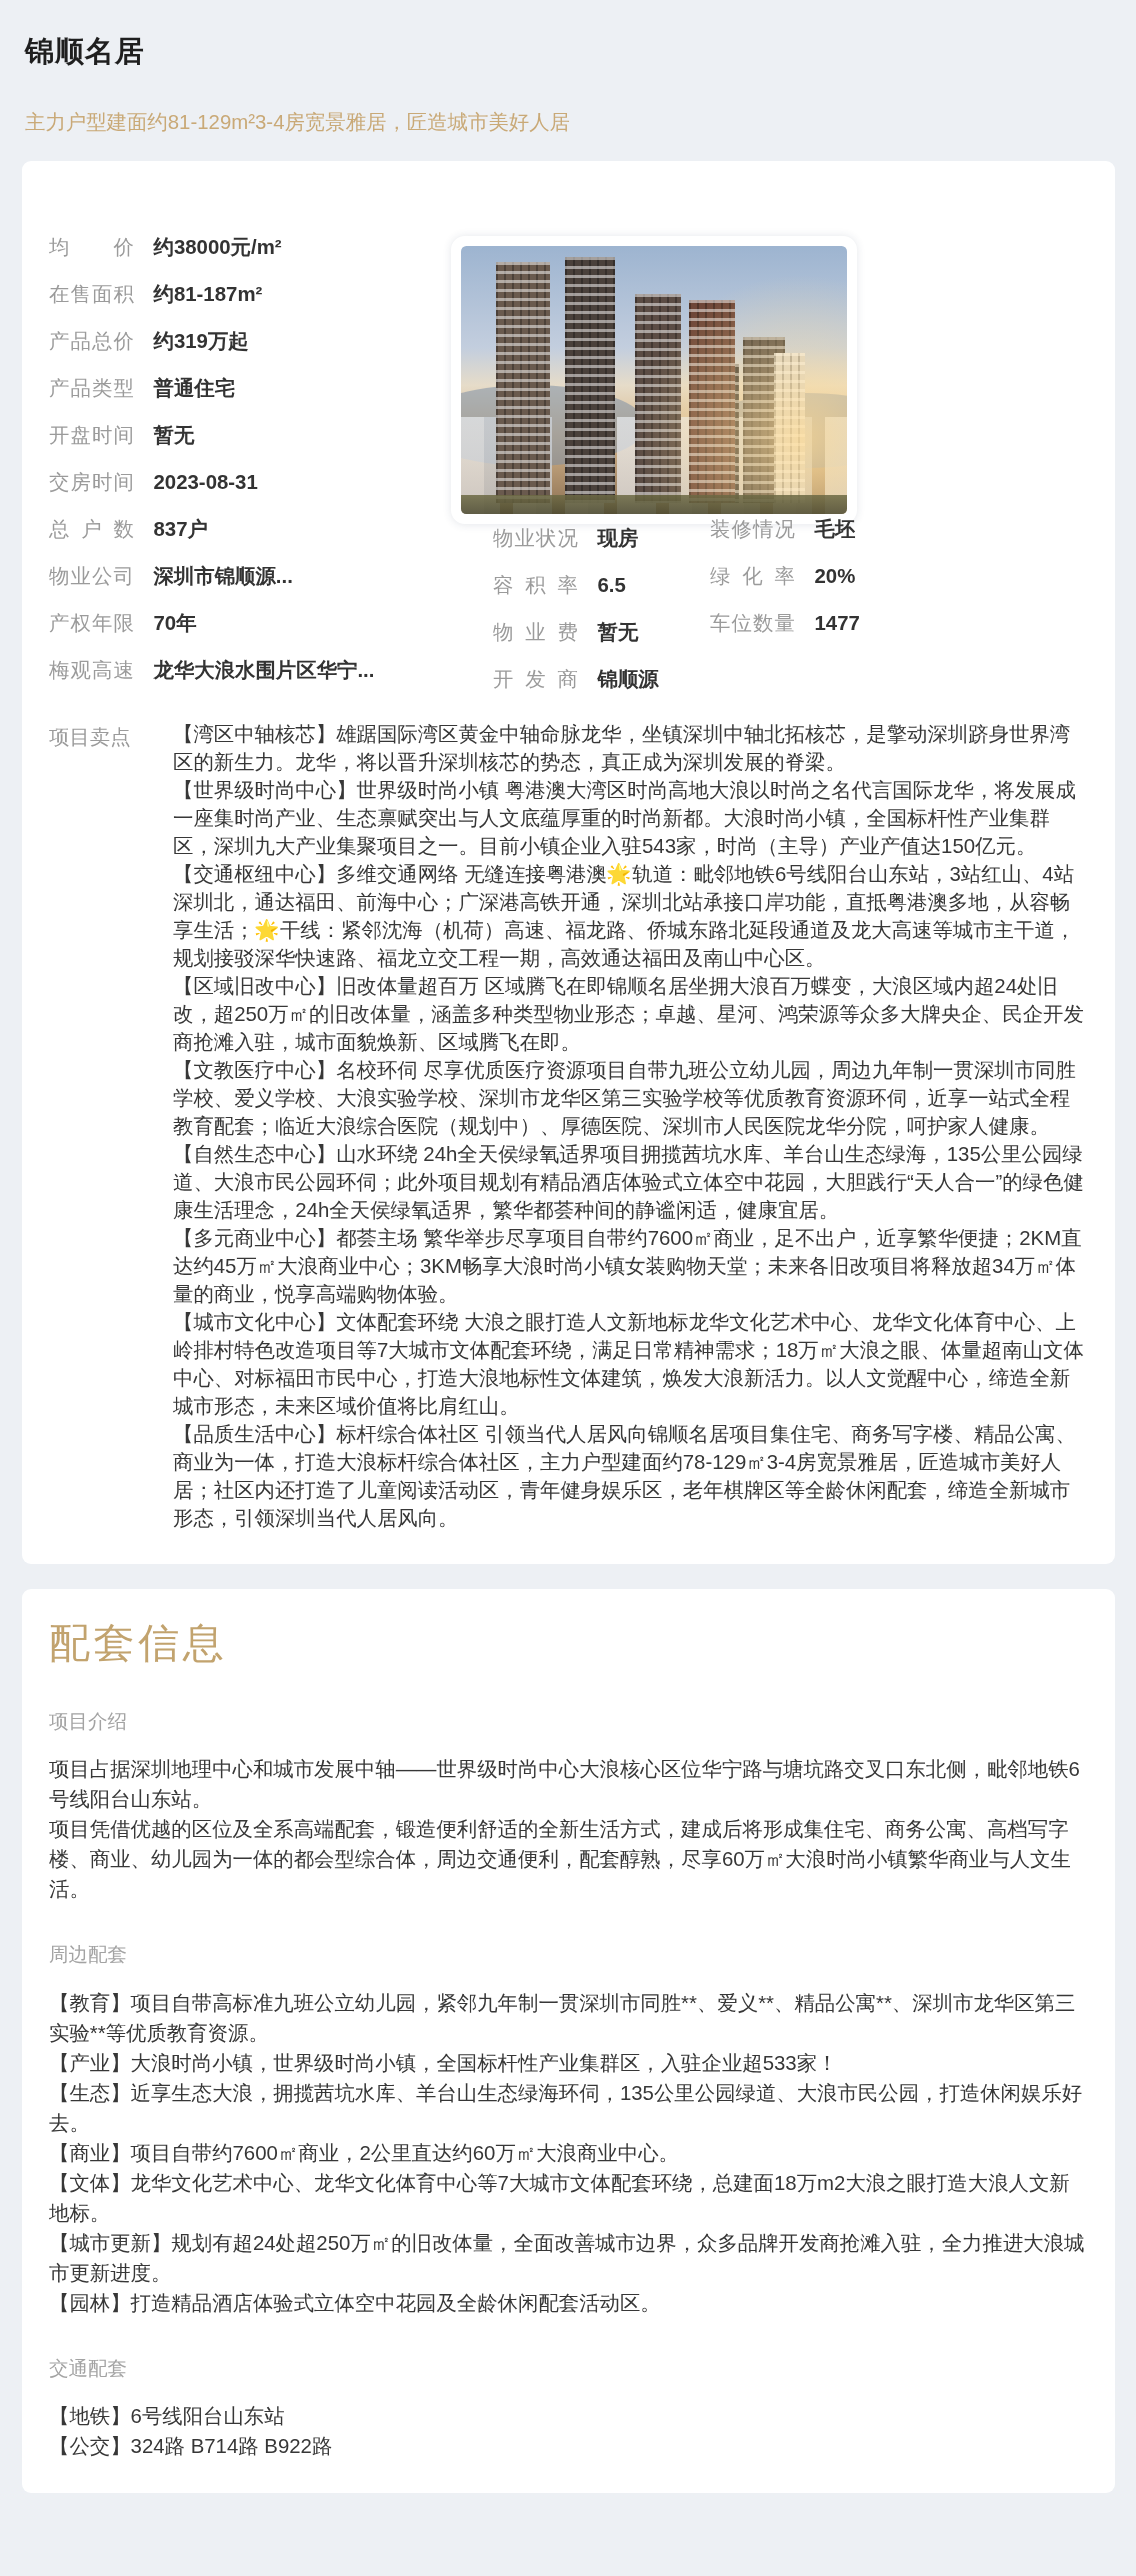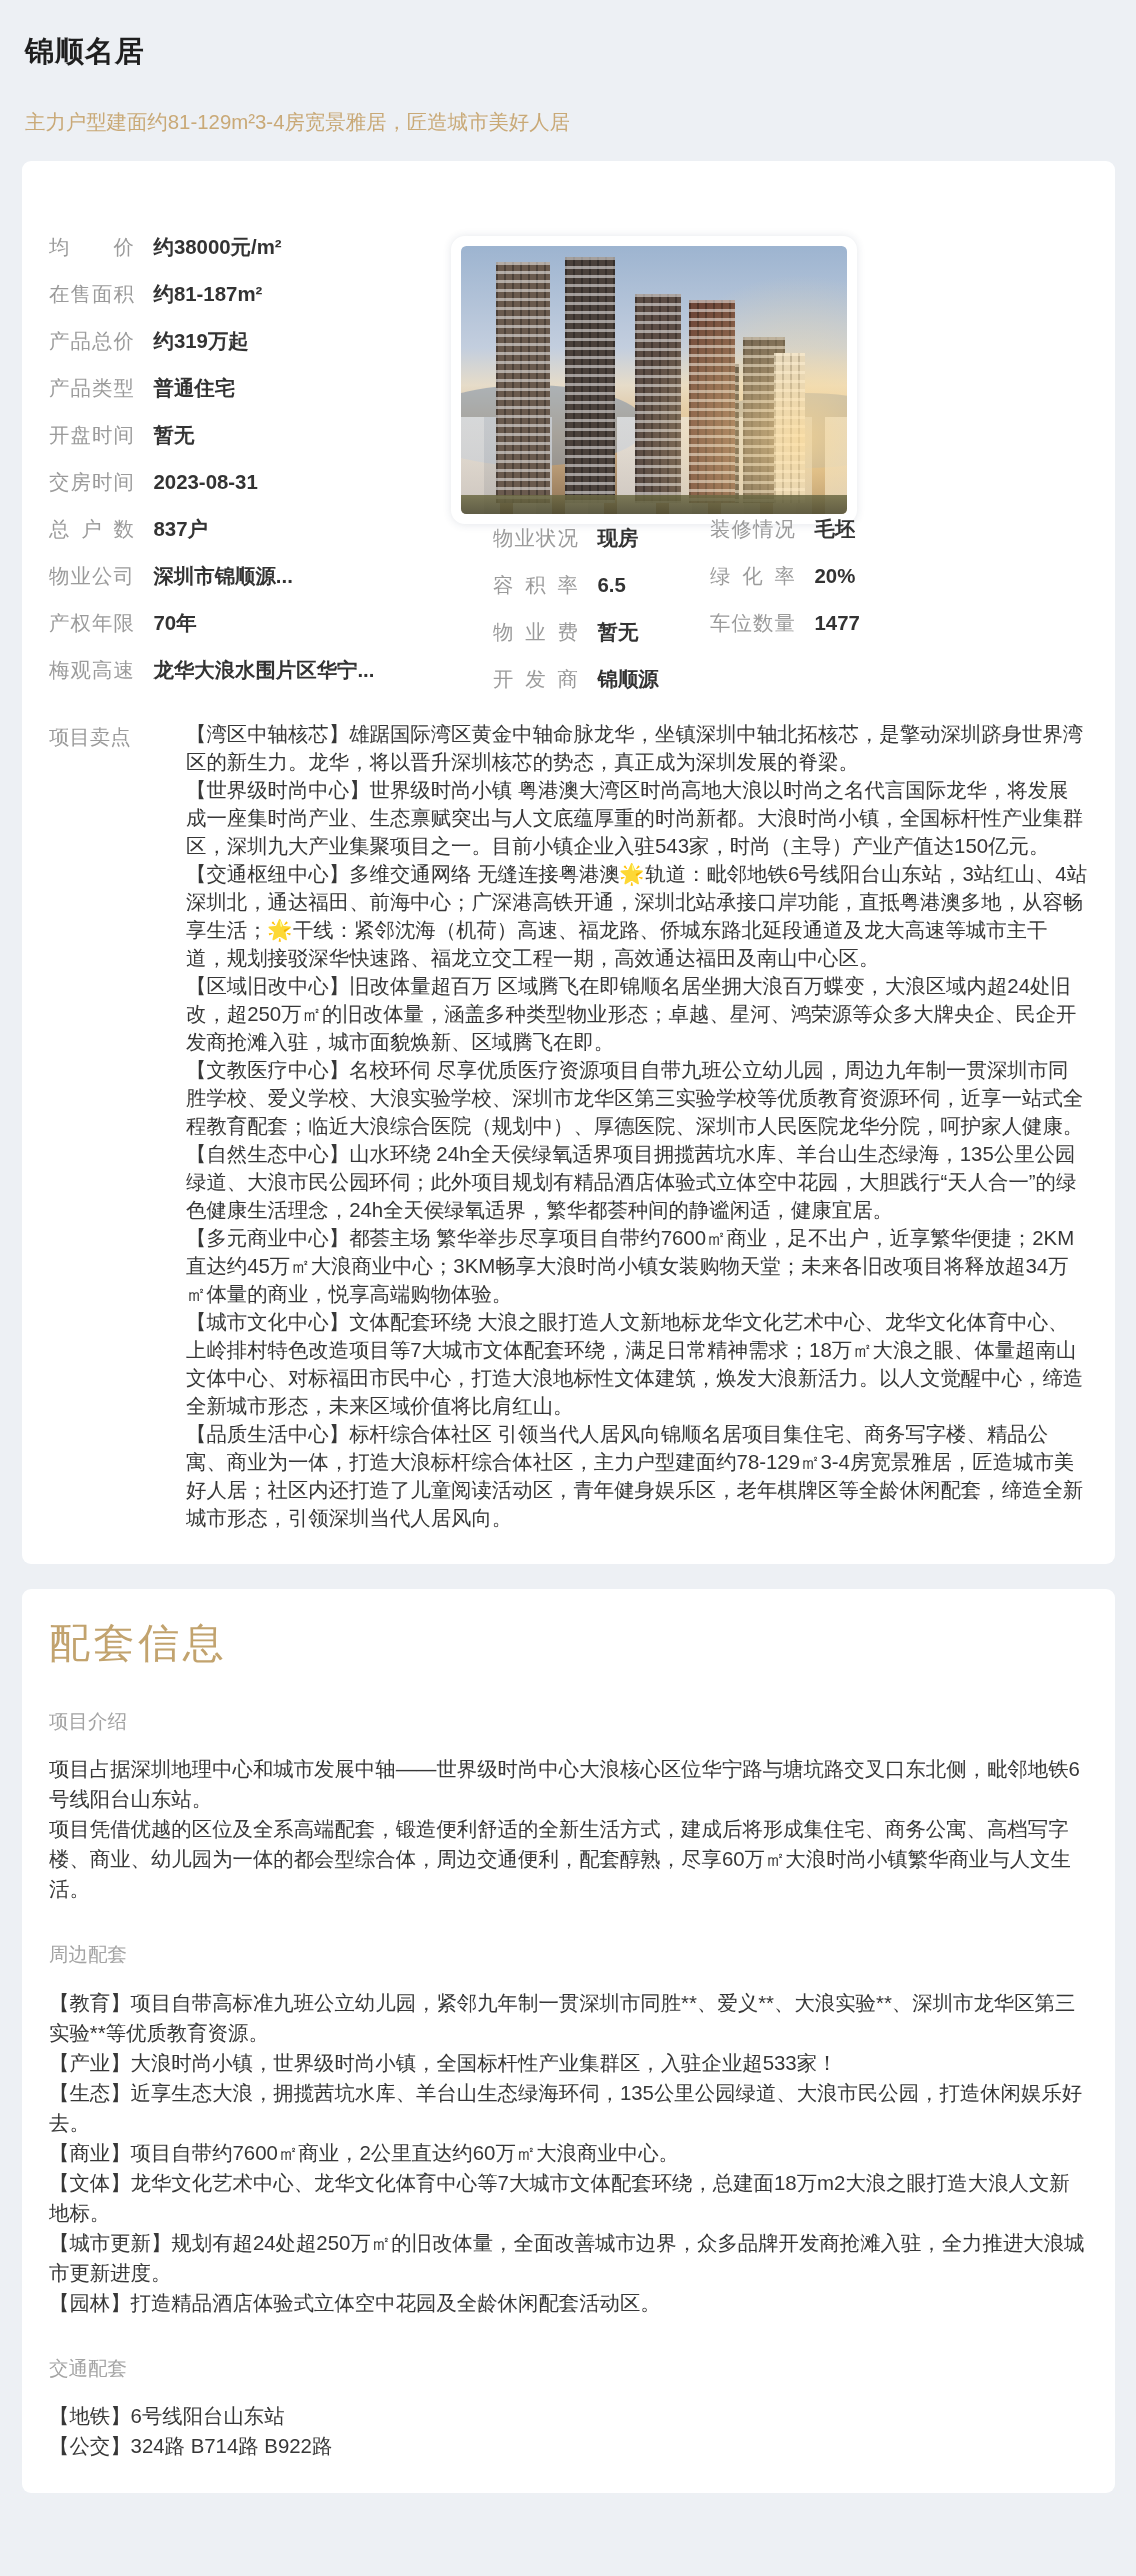--- a/index.html
+++ b/index.html
@@ -52,21 +52,21 @@
   .info-col { list-style:none; }
   .info-col li { height:47px; display:flex; align-items:center; }
   .info-label {
     display:inline-block; width:85px; font-size:20.4px; color:#9b9b9b;
     text-align:justify; text-align-last:justify; flex:none;
   }
   .info-value { margin-left:19.5px; font-size:20.4px; font-weight:bold; color:#333; white-space:nowrap; }
   .col-left  { position:absolute; left:0;   top:0; width:391px; }
   .col-mid   { position:absolute; left:444px; top:291px; width:222px; }
   .col-right { position:absolute; left:661px; top:282px; width:249px; }
-  .sellpoints { display:flex; margin-top:12.4px;gap:13px; }
+  .sellpoints { display:flex; margin-top:12.4px; }
   .sellpoints .info-label { width:124px; text-align:left; text-align-last:left; padding-top:3.6px; }
   .sp-text { flex:1; font-size:20.4px; line-height:28px; color:#373737; }
   
   .sub-label { font-size:19.5px; color:#a3a3a3; margin-top:37px; }
   .para-block { margin-top:19.5px; }
   .para-block div { font-size:20.4px; line-height:30px; color:#373737; }
   .card-amenity { min-height:842px; }
 </style>
 </head>
 <body>
@@ -195,21 +195,21 @@
   <h2 class="section-title">配套信息</h2>
 
   <div class="sub-label">项目介绍</div>
   <div class="para-block">
       <div>项目占据深圳地理中心和城市发展中轴——世界级时尚中心大浪核心区位华宁路与塘坑路交叉口东北侧，毗邻地铁6号线阳台山东站。</div>
       <div>项目凭借优越的区位及全系高端配套，锻造便利舒适的全新生活方式，建成后将形成集住宅、商务公寓、高档写字楼、商业、幼儿园为一体的都会型综合体，周边交通便利，配套醇熟，尽享60万㎡大浪时尚小镇繁华商业与人文生活。</div>
     </div>
 
   <div class="sub-label">周边配套</div>
   <div class="para-block">
-      <div>【教育】项目自带高标准九班公立幼儿园，紧邻九年制一贯深圳市同胜**、爱义**、大浪实验**、深圳市龙华区第三实验**等优质教育资源。</div>
+      <div>【教育】项目自带高标准九班公立幼儿园，紧邻九年制一贯深圳市同胜**、爱义**、精品公寓**、深圳市龙华区第三实验**等优质教育资源。</div>
       <div>【产业】大浪时尚小镇，世界级时尚小镇，全国标杆性产业集群区，入驻企业超533家！</div>
       <div>【生态】近享生态大浪，拥揽茜坑水库、羊台山生态绿海环伺，135公里公园绿道、大浪市民公园，打造休闲娱乐好去。</div>
       <div>【商业】项目自带约7600㎡商业，2公里直达约60万㎡大浪商业中心。</div>
       <div>【文体】龙华文化艺术中心、龙华文化体育中心等7大城市文体配套环绕，总建面18万m2大浪之眼打造大浪人文新地标。</div>
       <div>【城市更新】规划有超24处超250万㎡的旧改体量，全面改善城市边界，众多品牌开发商抢滩入驻，全力推进大浪城市更新进度。</div>
       <div>【园林】打造精品酒店体验式立体空中花园及全龄休闲配套活动区。</div>
     </div>
 
   <div class="sub-label">交通配套</div>
   <div class="para-block">

